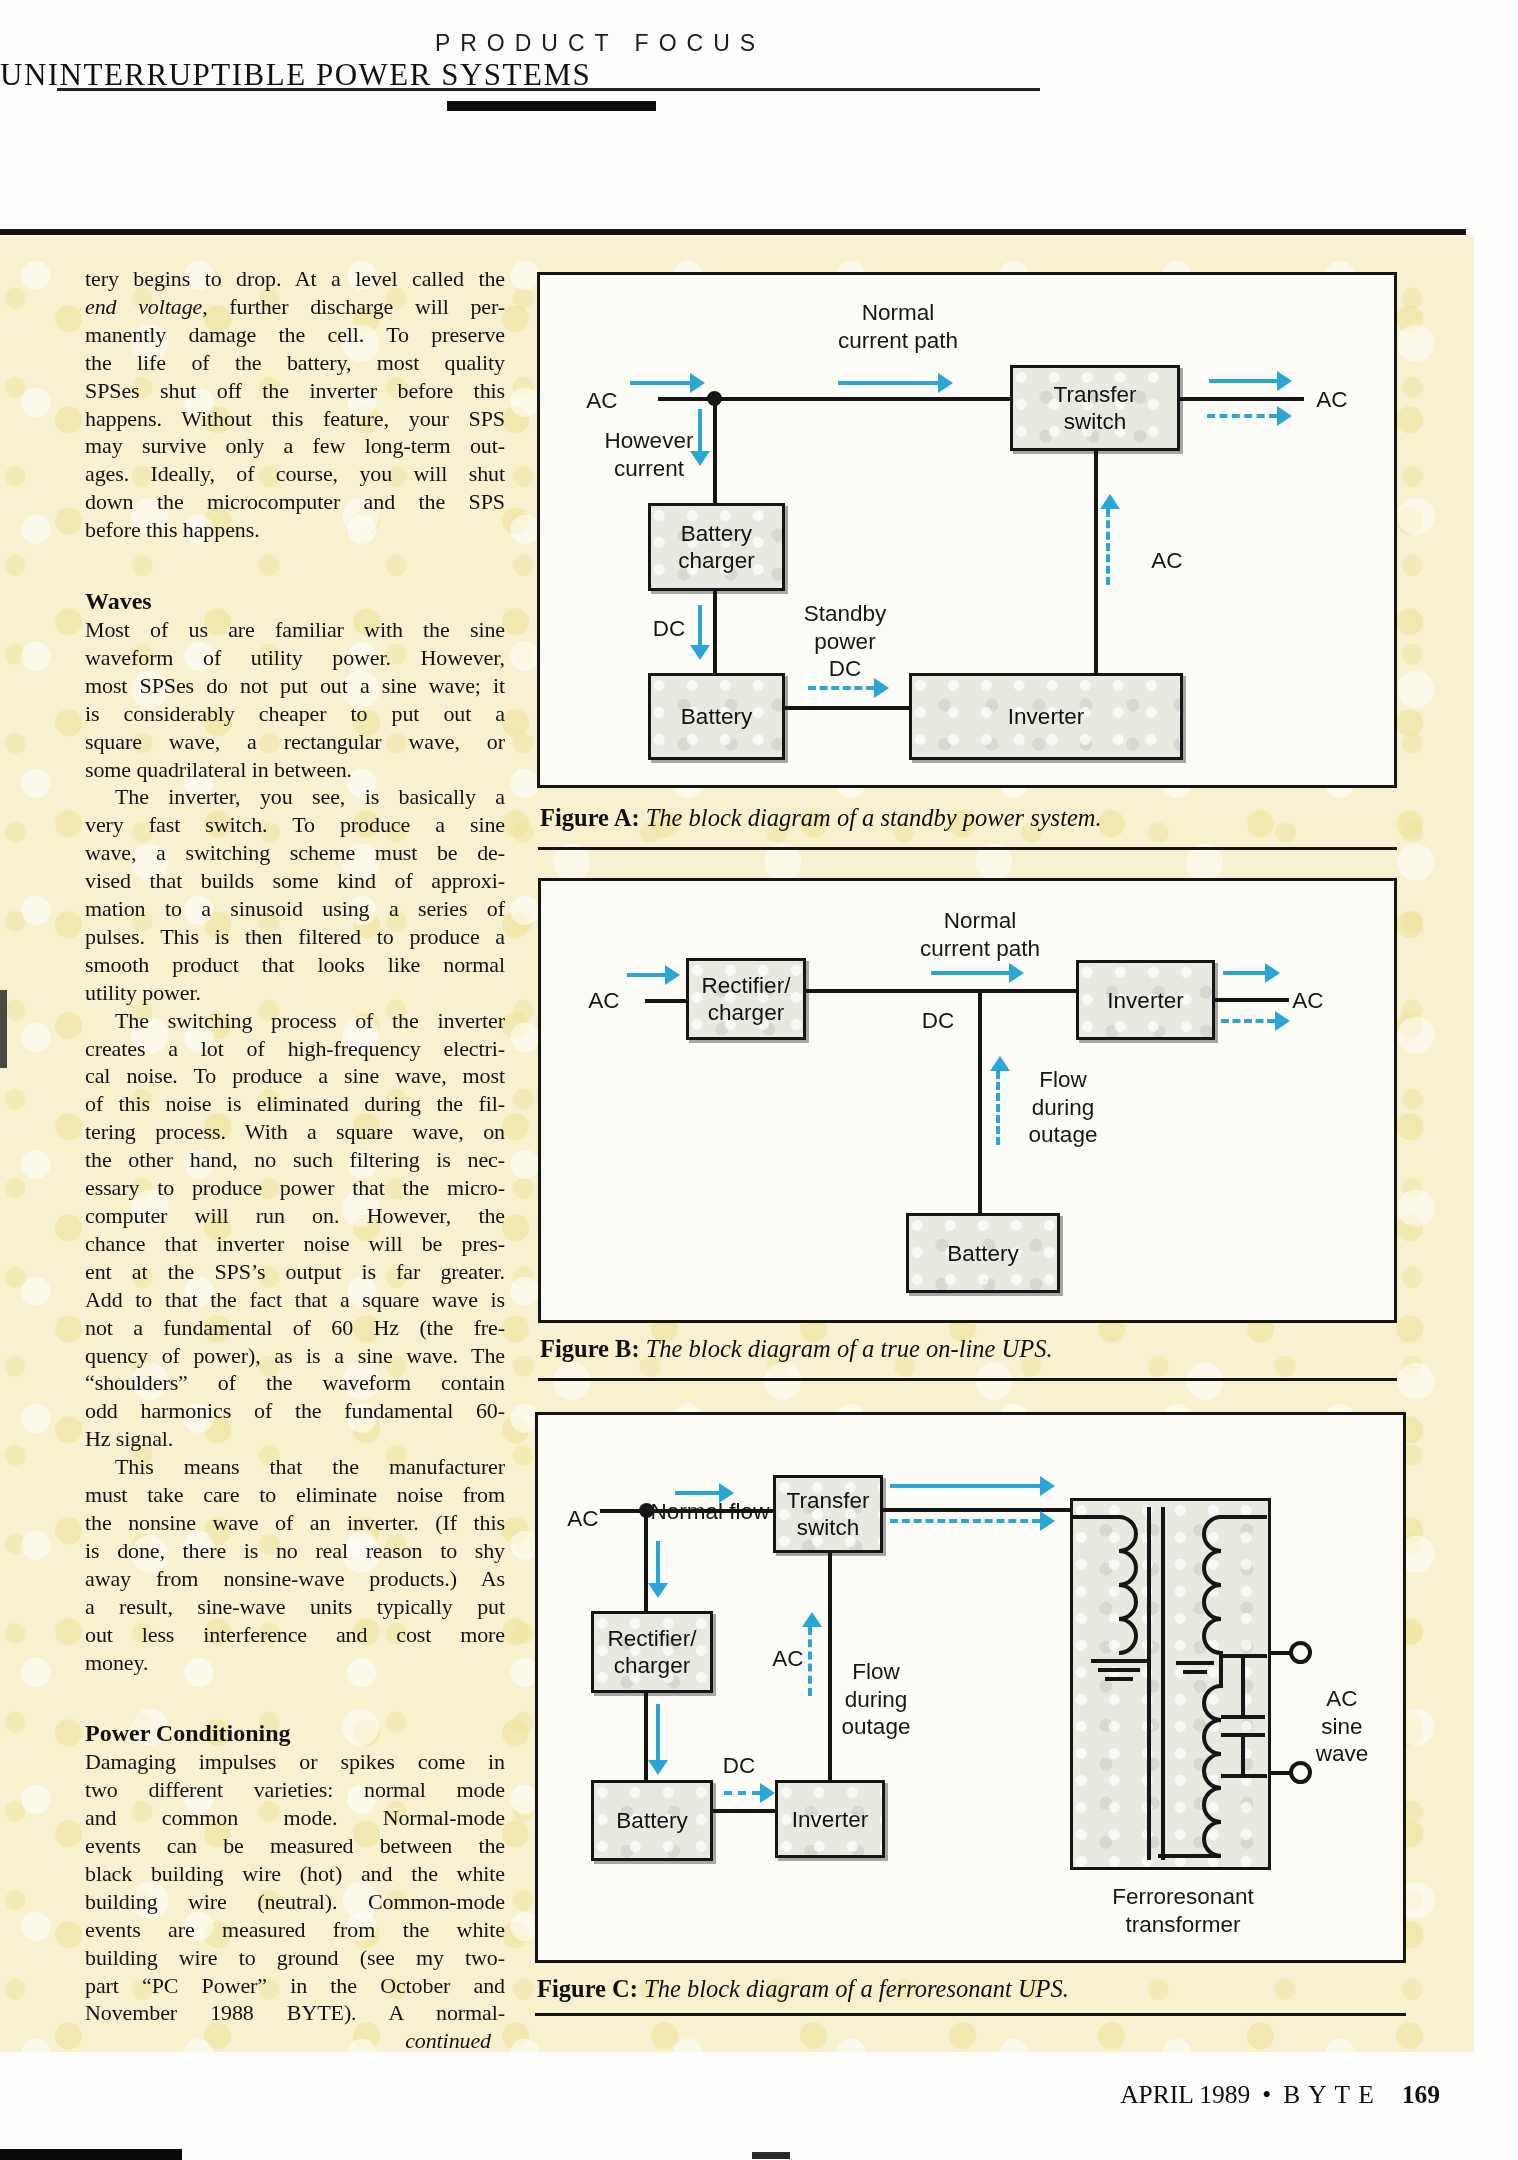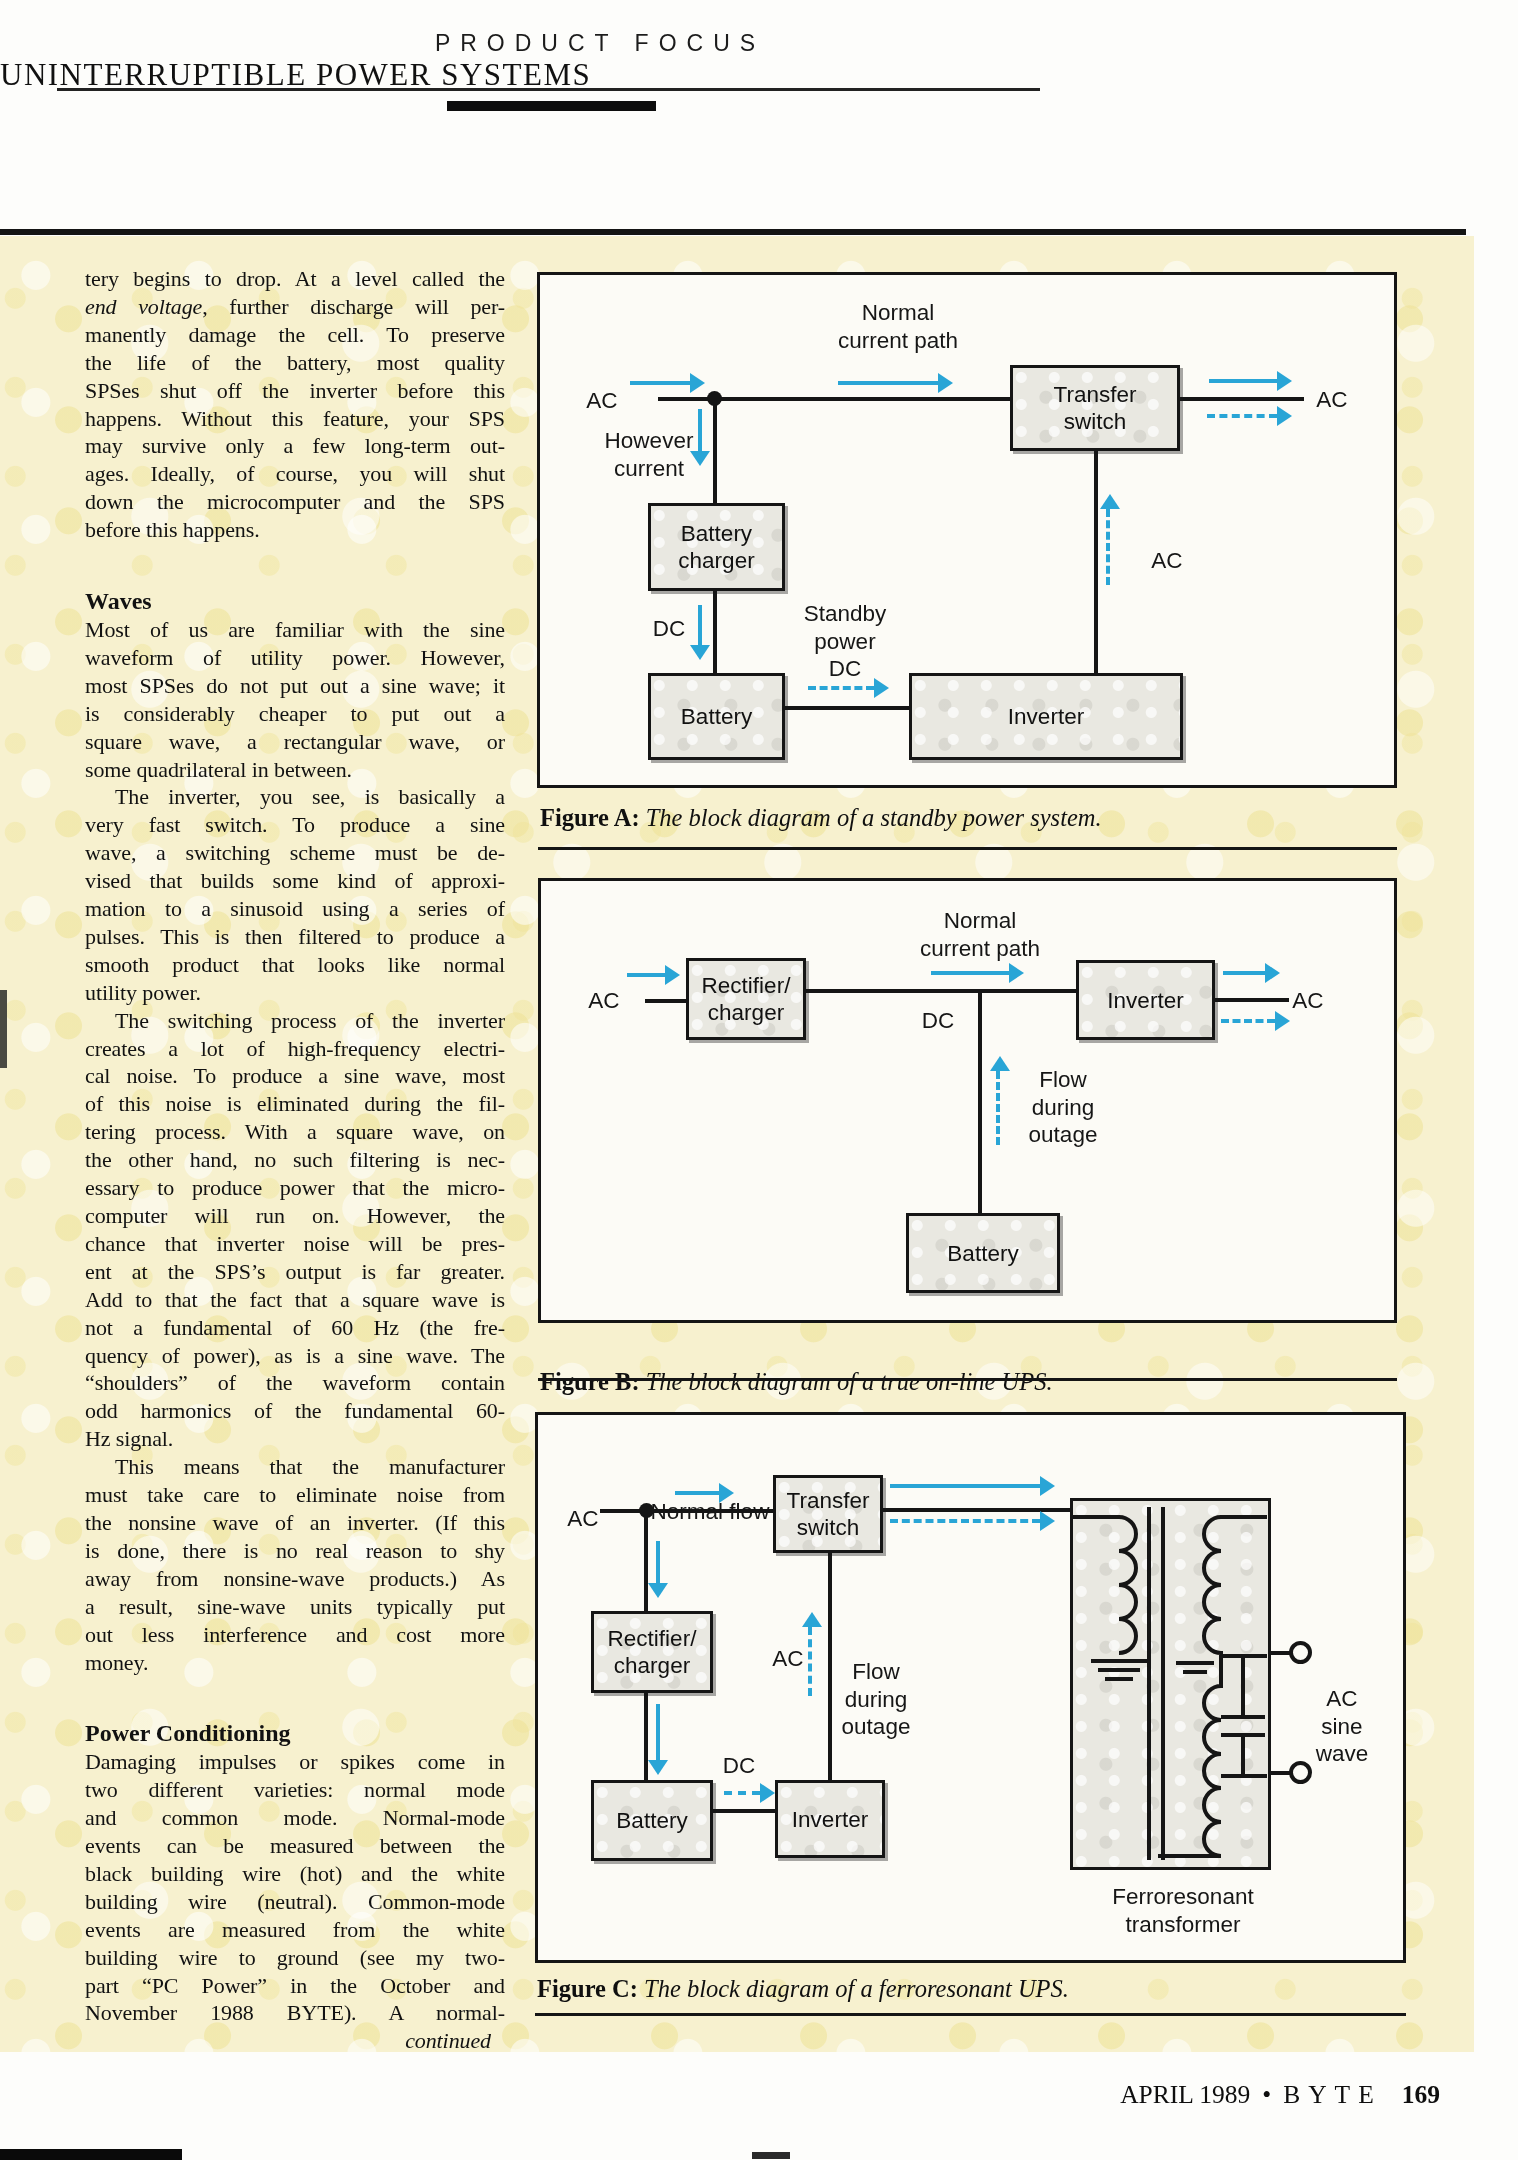--- a/index.html
+++ b/index.html
@@ -221,21 +221,21 @@
     <div class="kh" style="left:674px;top:117px;width:74px;"></div>
     <div class="lb" style="left:767px;top:106px;">AC</div>
     <div class="hR" style="left:682px;top:90px;width:42px;"></div>
     <div class="hRd" style="left:680px;top:138px;width:54px;"></div>
     <div class="vU" style="left:455px;top:190px;height:74px;"></div>
     <div class="lb" style="left:522px;top:185px;">Flow
 during
 outage</div>
     <div class="bx" style="left:365px;top:332px;width:154px;height:80px;">Battery</div>
   </div>
-  <div class="cap" style="left:540px;top:1368px;">
+  <div class="cap" style="left:540px;top:1335px;">
     <span class="cb">Figure B:</span><span class="ci"> The block diagram of a true on-line UPS.</span>
   </div>
   <div class="caprule" style="left:538px;top:1378px;width:859px;"></div>
 
   <div class="panel" style="left:535px;top:1412px;width:871px;height:551px;">
     <div class="lb" style="left:172px;top:44px;margin-top:39px;">Normal flow</div>
     <div class="hR" style="left:137px;top:76px;width:44px;"></div>
     <div class="lb" style="left:45px;top:90px;">AC</div>
     <div class="kh" style="left:62px;top:94px;width:173px;"></div>
     <div class="dot" style="left:101px;top:88px;"></div>

